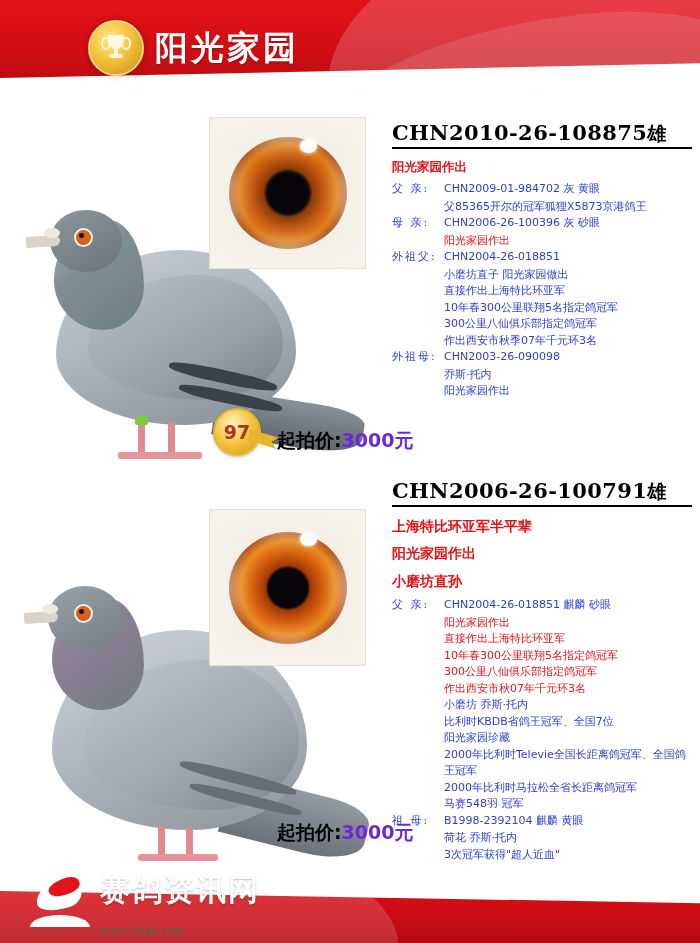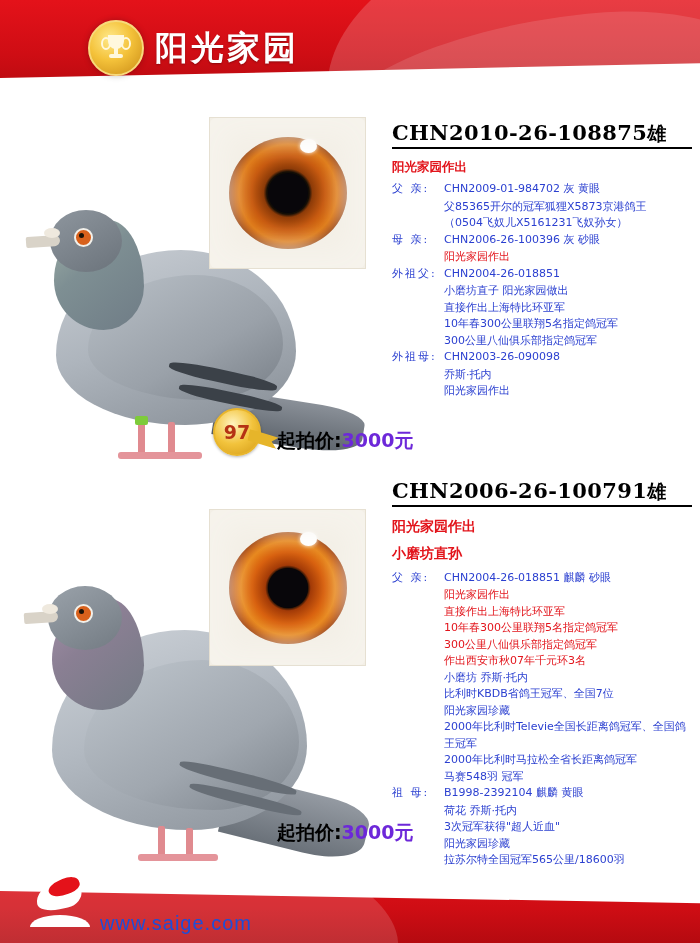--- a/index.html
+++ b/index.html
@@ -96,22 +96,22 @@
     position:absolute;left:0;bottom:0;width:60px;height:12px;
     background:#fff;border-radius:50% 50% 0 0 / 100% 100% 0 0;
   }
   .foot-text{
     position:absolute;left:100px;bottom:32px;
     font-size:30px;font-weight:bold;color:#ffffff;letter-spacing:2px;
     text-shadow:0 1px 2px rgba(0,0,0,.25);
   }
   .foot-url{
     position:absolute;left:100px;bottom:8px;
-    font-size:20px;color:#1d4ed8;letter-spacing:1px;
-    font-family:Liberation Sans, sans-serif;
+    font-size:11px;color:#15803d;letter-spacing:1px;
+    font-family:Liberation Serif, serif;
   }
 
   
   .bird-photo{position:absolute;}
   .bird1{left:18px;top:100px;width:350px;height:360px;}
   .bird2{left:18px;top:490px;width:350px;height:380px;}
 
   
   .pg{position:absolute;}
   .pg .body{
@@ -281,36 +281,36 @@
       <span>CHN2010-26-108875</span><span class="sex">雄</span>
     </div>
     <div class="red-note">阳光家园作出</div>
 
     <div class="ped">
       <div class="row">
         <div class="lbl">父  亲:</div>
         <div class="val">CHN2009-01-984702  灰 黄眼</div>
       </div>
       <div class="ind">父85365开尔的冠军狐狸X5873京港鸽王</div>
-      <div class="ind">（0504飞奴儿X5161231飞奴孙女）</div>
 
       <div class="row">
         <div class="lbl">母  亲:</div>
         <div class="val">CHN2006-26-100396  灰  砂眼</div>
       </div>
       <div class="ind red">阳光家园作出</div>
 
       <div class="row">
         <div class="lbl">外祖父:</div>
         <div class="val">CHN2004-26-018851</div>
       </div>
       <div class="ind">小磨坊直子  阳光家园做出</div>
       <div class="ind">直接作出上海特比环亚军</div>
       <div class="ind">10年春300公里联翔5名指定鸽冠军</div>
       <div class="ind">300公里八仙俱乐部指定鸽冠军</div>
+      <div class="ind">作出西安市秋季07年千元环3名</div>
 
       <div class="row">
         <div class="lbl">外祖母:</div>
         <div class="val">CHN2003-26-090098</div>
       </div>
       <div class="ind">乔斯·托内</div>
       <div class="ind">阳光家园作出</div>
     </div>
   </div>
 
@@ -341,20 +341,21 @@
   </div>
 
   <div class="price-line price2">
     <span>起拍价:</span><span class="price-num">3000元</span>
   </div>
 
   <div class="col c2">
     <div class="ring-id">
       <span>CHN2006-26-100791</span><span class="sex">雄</span>
     </div>
+    <div class="red-note big">上海特比环亚军半平辈</div>
     <div class="red-note big">阳光家园作出</div>
     <div class="red-note big">小磨坊直孙</div>
 
     <div class="ped">
       <div class="row">
         <div class="lbl">父  亲:</div>
         <div class="val">CHN2004-26-018851  麒麟  砂眼</div>
       </div>
       <div class="ind red">阳光家园作出</div>
       <div class="ind red">直接作出上海特比环亚军</div>
@@ -389,15 +390,16 @@
 
   <div class="footer">
     <div class="fswoosh"></div>
     <div class="whitewedge"></div>
   </div>
   <div class="foot-logo">
     <div class="bird"></div>
       <div class="wing"></div>
       <div class="wave"></div>
   </div>
+  <div class="foot-text">赛鸽资讯网</div>
   <div class="foot-url">www.saige.com</div>
 
 </div>
 
 </body></html>

